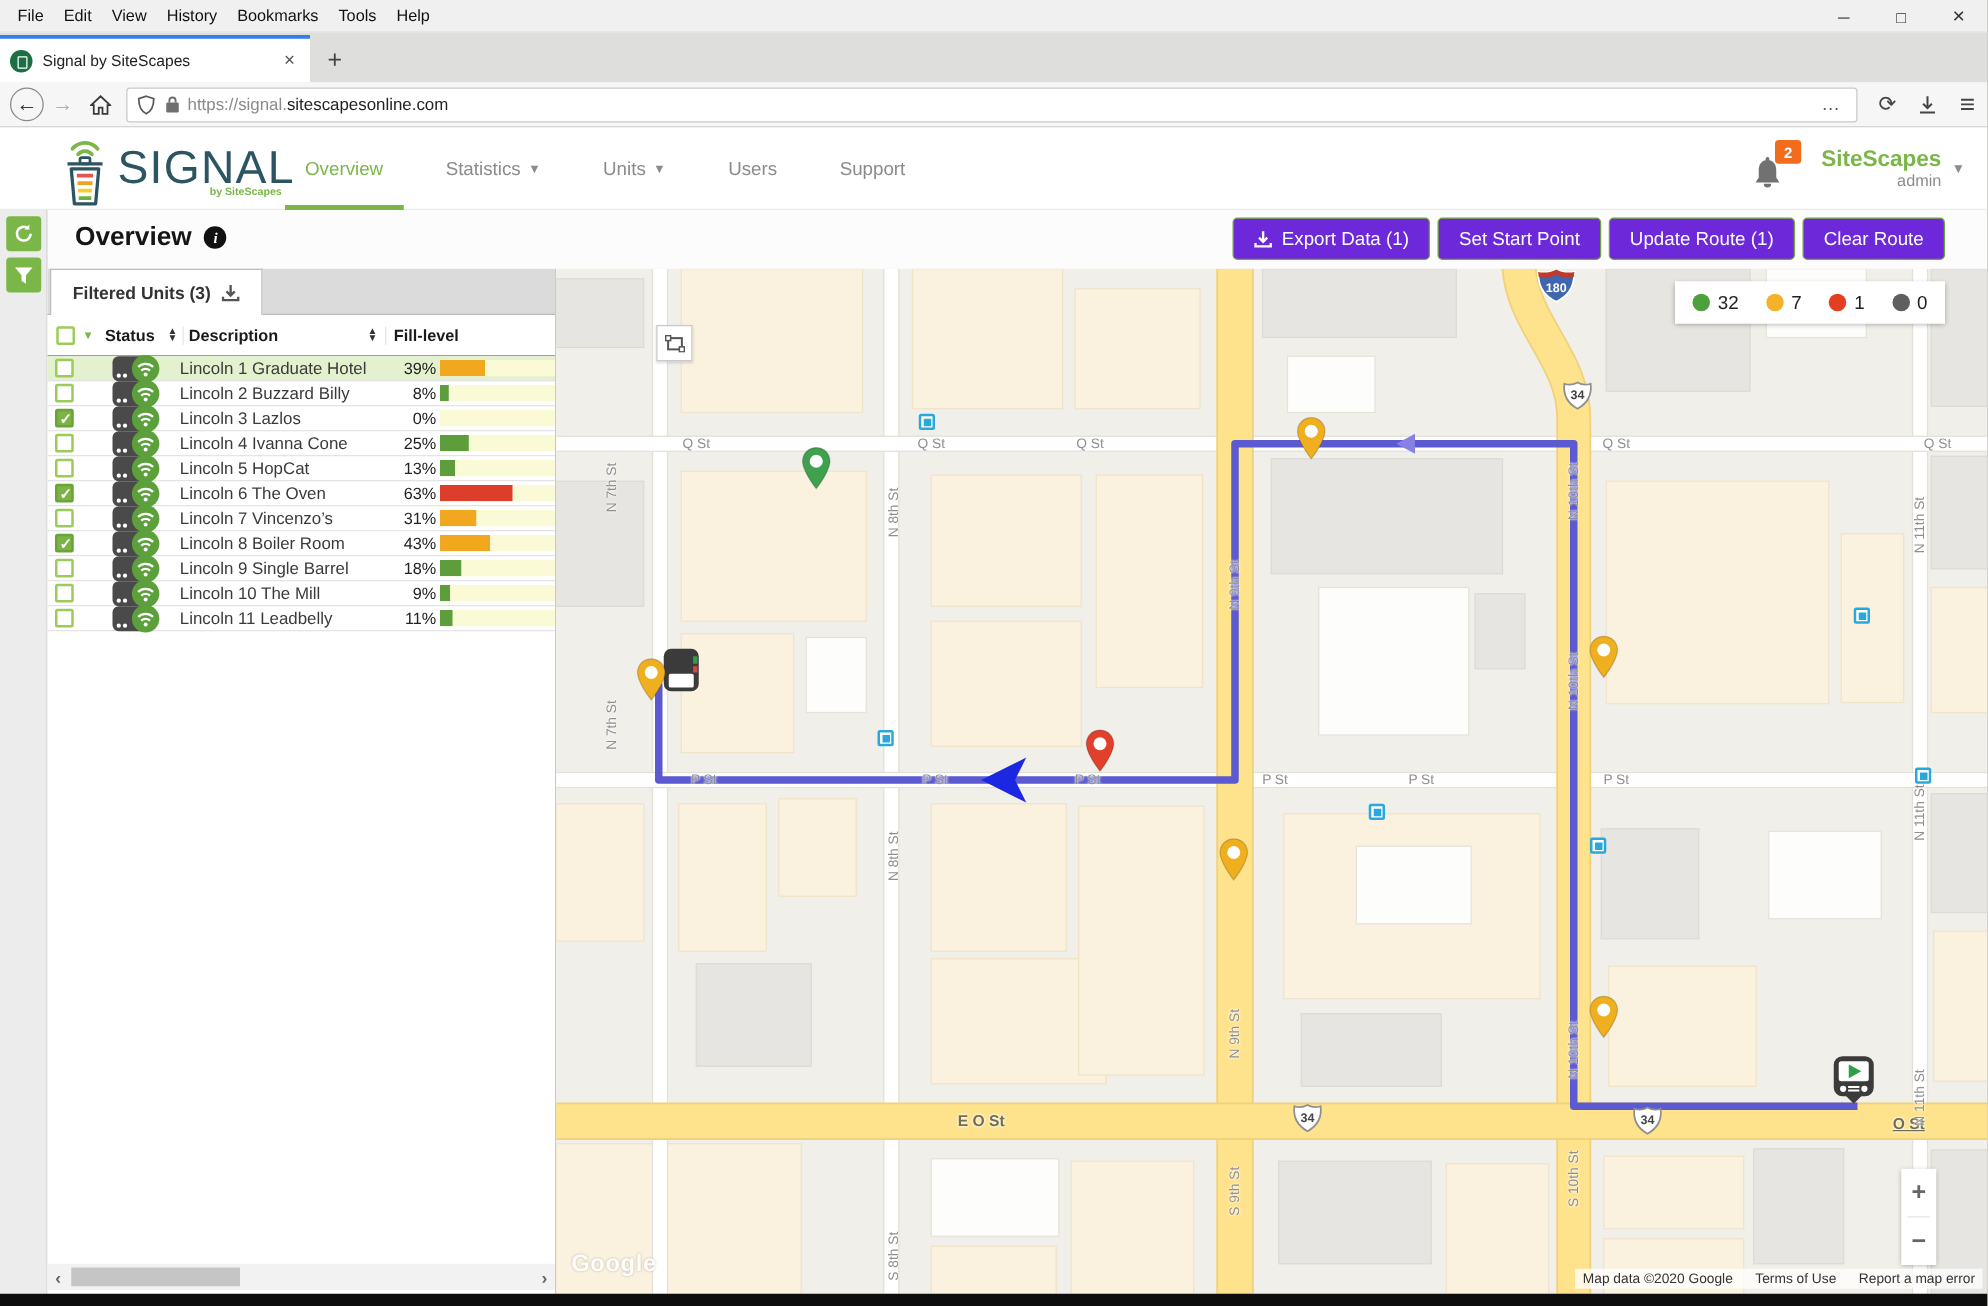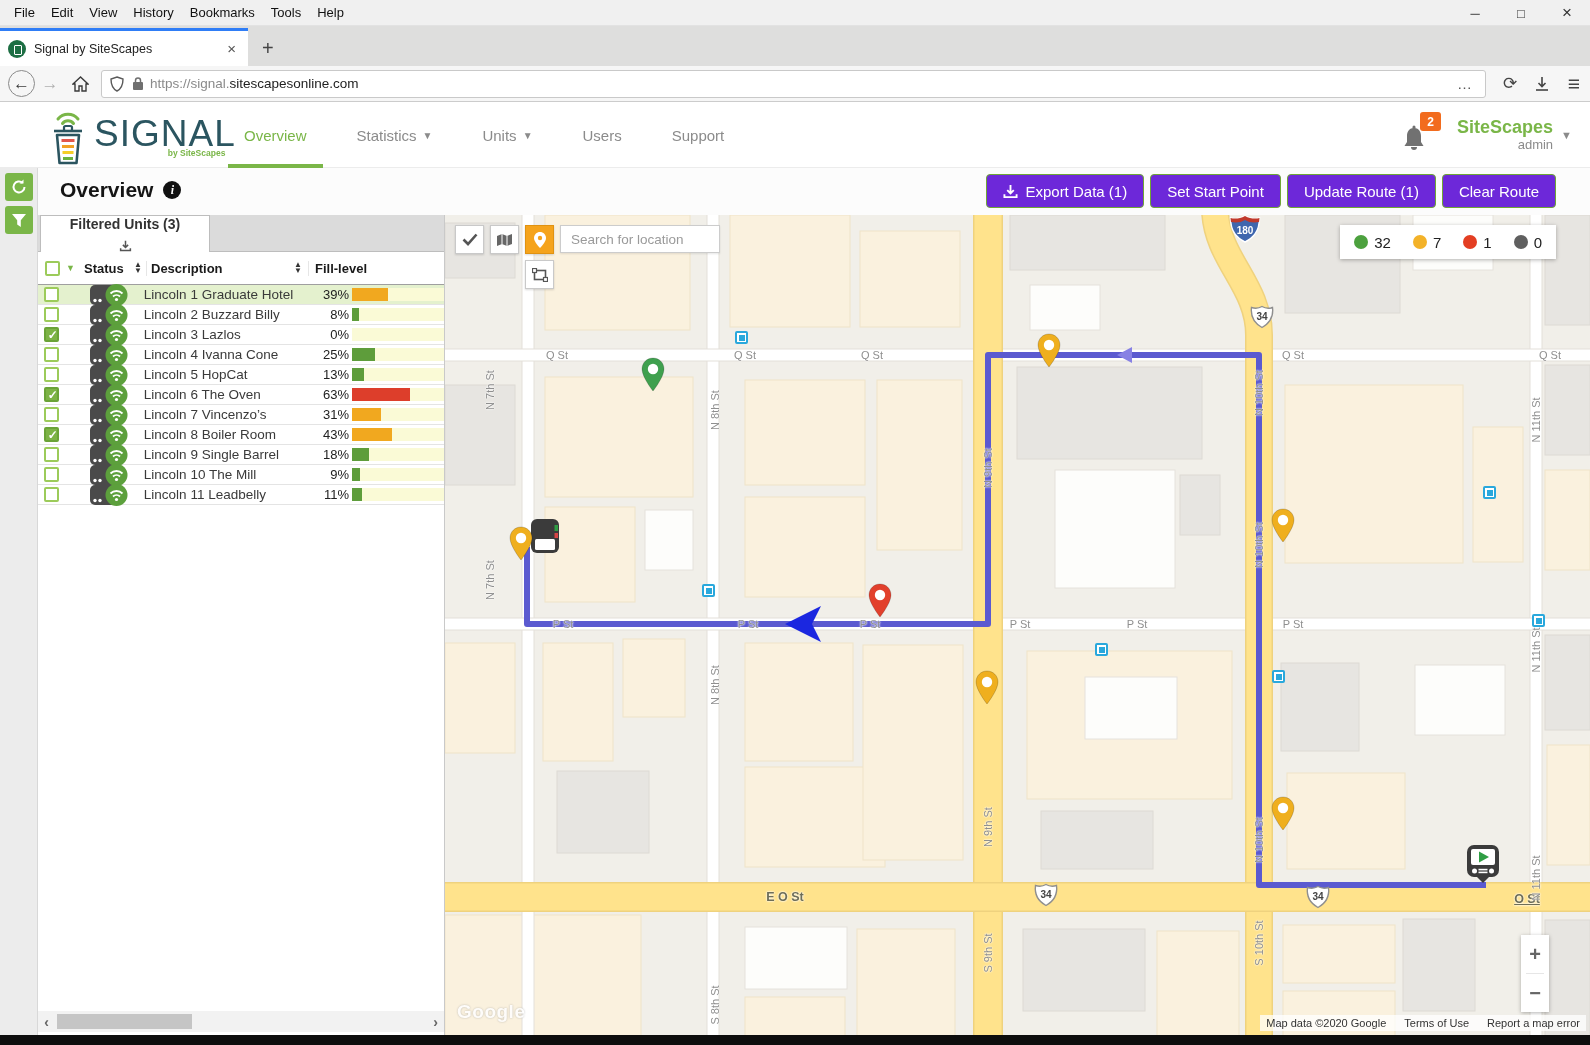--- a/index.html
+++ b/index.html
@@ -54,21 +54,21 @@
   #action-buttons { position:absolute; right:34px; top:6px; display:flex; gap:6px; }
   .action-btn { height:34px; background:#6d28d9; border:1px solid #70a636; border-radius:4px; color:#fff; font-size:15px; padding:0 16px; display:flex; align-items:center; gap:7px; cursor:pointer; }
 
   
   #tool-strip { position:absolute; left:0; top:168px; width:38px; height:867px; background:#ececec; border-right:1px solid #d8d8d8; }
   .strip-btn { width:28px; height:28px; background:#7ab648; border-radius:3px; margin:5px auto 0 auto; display:flex; align-items:center; justify-content:center; cursor:pointer; }
 
   
   #left-panel { position:absolute; left:38px; top:215px; width:407px; height:820px; background:#fff; border-right:1px solid #c9c9c9; }
   #panel-tabstrip { height:37px; background:#dbdbdb; border-bottom:1px solid #bdbdbd; position:relative; }
-  #panel-tab { position:absolute; left:2px; top:0; width:170px; height:37px; background:#fff; border:1px solid #bdbdbd; border-bottom:none; display:flex; align-items:center; justify-content:center; gap:8px; font-size:14px; font-weight:bold; color:#333;flex-direction:column; }
+  #panel-tab { position:absolute; left:2px; top:0; width:170px; height:37px; background:#fff; border:1px solid #bdbdbd; border-bottom:none; display:flex; align-items:center; justify-content:center; gap:8px; font-size:14px; font-weight:bold; color:#333; }
   #units-table { width:100%; }
   #table-header { display:flex; align-items:center; height:33px; border-bottom:1px solid #9f9f9f; font-size:13px; font-weight:bold; color:#1a1a1a; }
   .col-cb { width:28px; display:flex; justify-content:center; }
   .col-caret { width:18px; font-size:9px; color:#7ab648; }
   .col-status { width:62px; display:flex; align-items:center; justify-content:space-between; padding-right:4px; }
   .col-desc { width:162px; display:flex; align-items:center; justify-content:space-between; padding:0 6px 0 4px; border-left:1px solid #e6e6e6; }
   .col-fill { flex:1; display:flex; align-items:center; padding-left:6px; border-left:1px solid #e6e6e6; }
   .sort-ico { font-size:8px; line-height:0.75; color:#333; text-align:center; }
   .cb { width:15px; height:15px; border:2px solid #9ccb5a; border-radius:2px; background:#fff; }
   .cb.checked { background:#7db346; border-color:#6aa336; position:relative; }
@@ -757,40 +757,20 @@
             <rect x="1" y="1" width="32" height="32" rx="7" fill="#3b3b3b"></rect>
             <rect x="5" y="5" width="24" height="16" rx="2" fill="#fff"></rect>
             <polygon points="13,7.5 23,13 13,18.5" fill="#2f9e44"></polygon>
             <circle cx="8.5" cy="27" r="2.5" fill="#fff"></circle>
             <circle cx="25.5" cy="27" r="2.5" fill="#fff"></circle>
             <rect x="12.5" y="24.8" width="9" height="1.6" fill="#fff"></rect>
             <rect x="12.5" y="27.6" width="9" height="1.6" fill="#fff"></rect>
           </svg></div>
       </div>
 
-    <div id="map-controls">
-      <div class="map-btn">
-        <svg width="16" height="13" viewBox="0 0 16 13">
-            <path d="M1.5 6.5 6 11 14.5 1.5" fill="none" stroke="#555" stroke-width="2.6"></path>
-          </svg>
-      </div>
-      <div class="map-btn">
-        <svg width="17" height="14" viewBox="0 0 17 14">
-            <path d="M1 3 6 1l5 2 5-2v10l-5 2-5-2-5 2z" fill="#666"></path>
-            <path d="M6 1v10M11 3v10" stroke="#fff" stroke-width="1"></path>
-          </svg>
-      </div>
-      <div class="map-btn orange">
-        <svg width="14" height="18" viewBox="0 0 14 18">
-            <path d="M7 1C3.7 1 1 3.7 1 7c0 4.2 6 10 6 10s6-5.8 6-10c0-3.3-2.7-6-6-6z" fill="#fff"></path>
-            <circle cx="7" cy="7" r="2.2" fill="#f5a31b"></circle>
-          </svg>
-      </div>
-      <input id="map-search" type="text" placeholder="Search for location" style="">
-    </div>
     <div class="map-btn" id="crop-btn">
       <svg width="16" height="14" viewBox="0 0 16 14">
           <rect x="2.5" y="2.5" width="11" height="9" fill="none" stroke="#555" stroke-width="1.6"></rect>
           <rect x="0.5" y="0.5" width="4" height="4" fill="#fff" stroke="#555" stroke-width="1.2"></rect>
           <rect x="11.5" y="9.5" width="4" height="4" fill="#fff" stroke="#555" stroke-width="1.2"></rect>
         </svg>
     </div>
 
     <div id="legend">
         <div class="legend-item">

